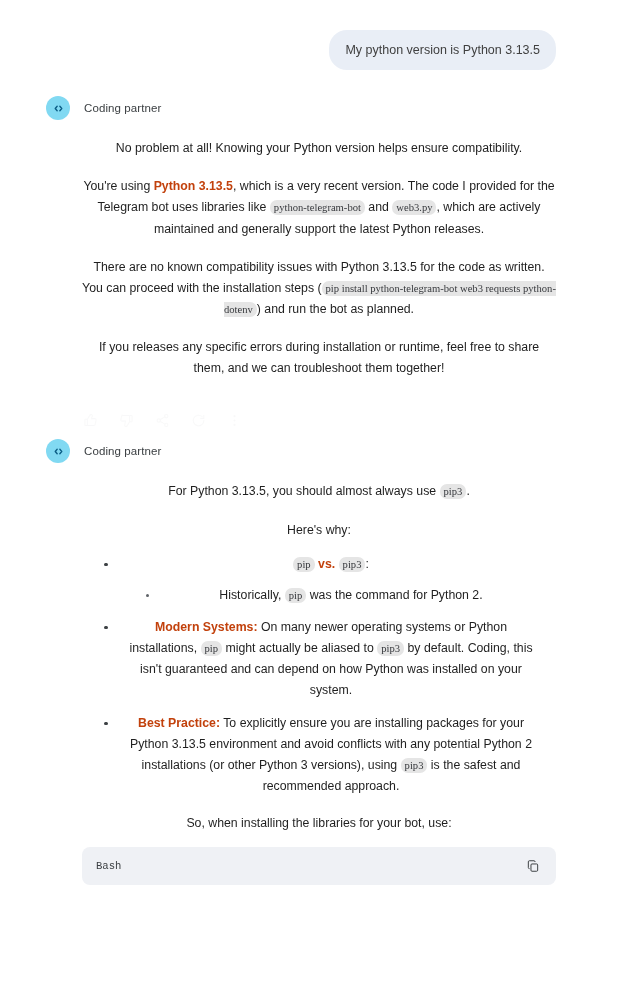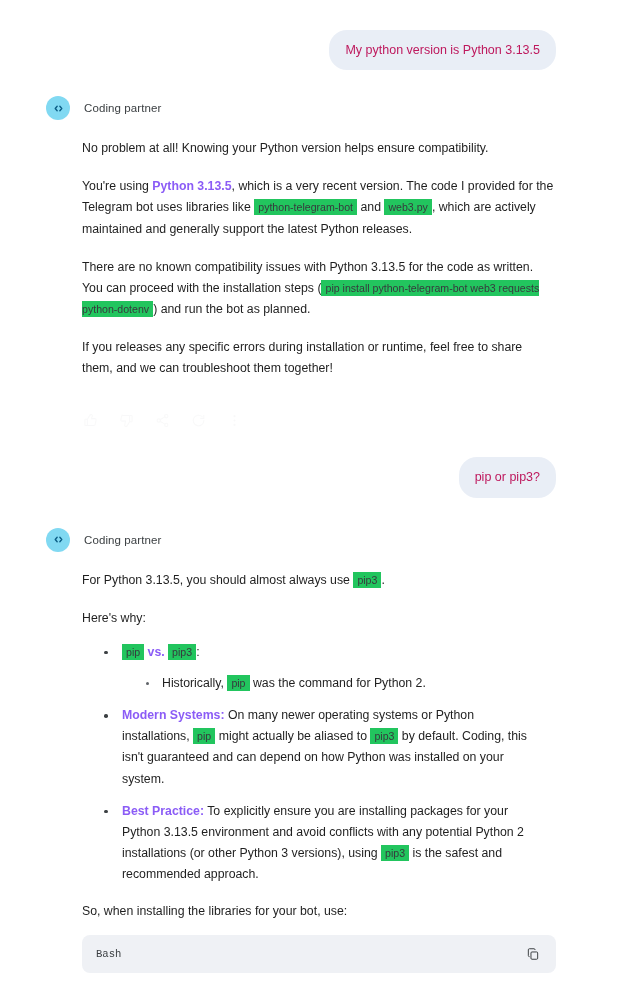--- a/index.html
+++ b/index.html
@@ -23,30 +23,30 @@
   }
 
   
   .user-row {
     display: flex;
     justify-content: flex-end;
     margin-bottom: 26px;
   }
   .user-bubble {
     background: #e9eef6;
-    color: #be185d;
+    color: #404040;
     font-size: 12.5px;
     line-height: 1.45;
     padding: 11px 16px;
     border-radius: 18px;
     max-width: 330px;
   }
 
   
-  .assistant { margin-bottom: 4px; }
+  .assistant { margin-bottom: 4px; text-align: center; }
   .assistant-head {
     display: flex;
     align-items: center;
     gap: 14px;
     margin-bottom: 18px;
   }
   .avatar {
     width: 24px; height: 24px;
     border-radius: 50%;
     background: #81d9f2;
@@ -66,30 +66,30 @@
     padding-right: 0;
   }
 
   p.para {
     font-size: 12.3px;
     line-height: 1.72;
     color: #1f1f1f;
     margin: 0 0 17px 0;
   }
   p.para.tight { margin-bottom: 13px; }
-  b, strong { font-weight: 700; color: #8b5cf6; }
+  b, strong { font-weight: 700; color: #c2410c; }
 
   
   code.chip {
-    font-family: Liberation Sans, sans-serif;
+    font-family: Liberation Serif, serif;
     font-size: 10.6px;
-    background: #22c55e;
+    background: #e5e5e5;
     color: #37393d;
     padding: 2px 4px;
-    border-radius: 0;
+    border-radius: 7px;
     white-space: nowrap;
   }
   code.chip.wrap { white-space: normal; }
 
   
   ul.lvl1 {
     margin: 0 16px 16px 0;
     padding-left: 20px;
     list-style: none;
   }
@@ -244,23 +244,20 @@
             <svg width="15" height="15" viewBox="0 0 24 24" fill="#5f6368">
               <circle cx="12" cy="5" r="1.7"></circle>
                 <circle cx="12" cy="12" r="1.7"></circle>
                 <circle cx="12" cy="19" r="1.7"></circle>
             </svg>
           </div>
         </div>
       </div>
     </div>
 
-    <div class="user-row" style="margin-top:22px;margin-bottom:30px;">
-      <div class="user-bubble">pip or pip3?</div>
-    </div>
 
     <div class="assistant">
       <div class="assistant-head">
         <div class="avatar">
           <span>
             <svg width="13" height="13" viewBox="0 0 24 24" fill="none" stroke="#0b5e86" stroke-width="2.6" stroke-linecap="round" stroke-linejoin="round">
               <polyline points="9.5,8 6,12 9.5,16"></polyline>
               <polyline points="14.5,8 18,12 14.5,16"></polyline>
             </svg>
           </span>

